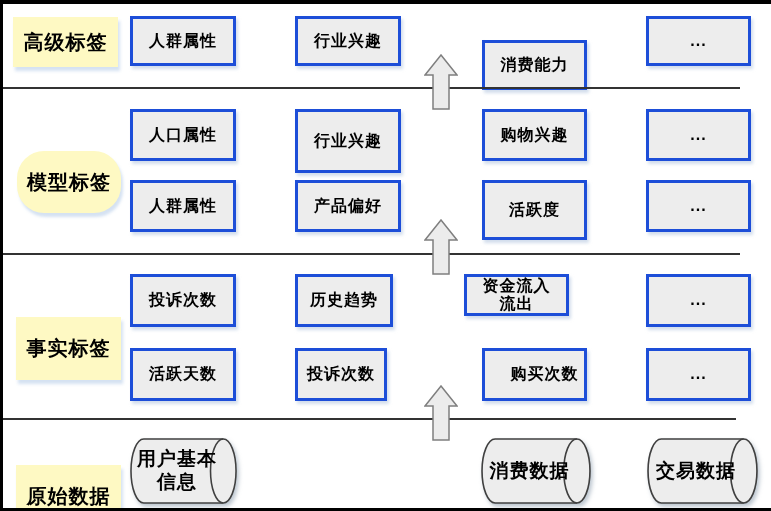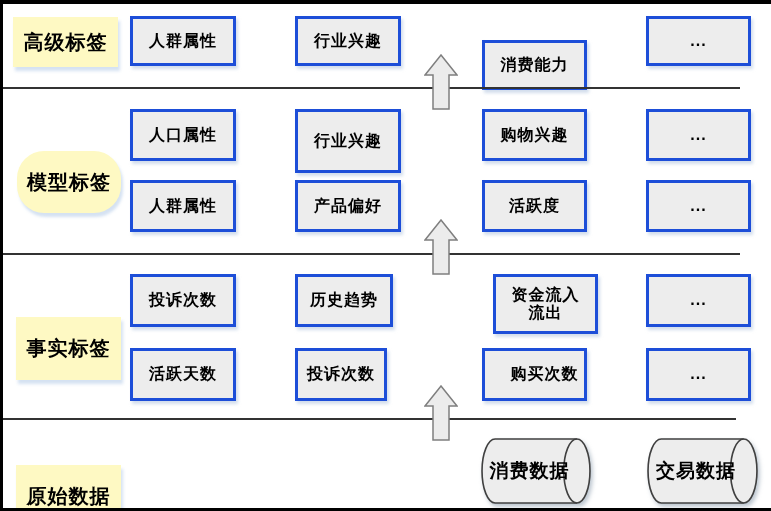--- a/index.html
+++ b/index.html
@@ -47,40 +47,48 @@
 
   <div class="divider" style="top:83px;"></div>
 
   <div class="layer-label" style="left:14px;top:147px;width:104px;height:62px;border-radius:27px;">模型标签</div>
   <div class="box" style="left:127px;top:105px;width:106px;height:52px;">人口属性</div>
   <div class="box" style="left:292px;top:105px;width:106px;height:64px;">行业兴趣</div>
   <div class="box" style="left:479px;top:105px;width:105px;height:52px;">购物兴趣</div>
   <div class="box" style="left:643px;top:105px;width:105px;height:52px;">...</div>
   <div class="box" style="left:127px;top:176px;width:106px;height:52px;">人群属性</div>
   <div class="box" style="left:292px;top:176px;width:106px;height:52px;">产品偏好</div>
-  <div class="box" style="left:479px;top:176px;width:105px;height:52px;">活跃度</div>
+  <div class="box" style="left:479px;top:176px;width:105px;height:60px;">活跃度</div>
   <div class="box" style="left:643px;top:176px;width:105px;height:52px;">...</div>
 
   <div class="divider" style="top:249px;"></div>
 
   <div class="layer-label" style="left:13px;top:313px;width:105px;height:63px;">事实标签</div>
   <div class="box" style="left:127px;top:270px;width:106px;height:53px;">投诉次数</div>
   <div class="box" style="left:292px;top:270px;width:98px;height:53px;">历史趋势</div>
-  <div class="box" style="left:490px;top:270px;width:105px;height:60px;">资金流入
+  <div class="box" style="left:461px;top:270px;width:105px;height:42px;">资金流入
 流出</div>
   <div class="box" style="left:643px;top:270px;width:105px;height:53px;">...</div>
   <div class="box" style="left:127px;top:344px;width:106px;height:53px;">活跃天数</div>
   <div class="box" style="left:292px;top:344px;width:92px;height:53px;">投诉次数</div>
   <div class="box" style="left:479px;top:344px;width:105px;height:53px;padding-left:20px;">购买次数</div>
   <div class="box" style="left:643px;top:344px;width:105px;height:53px;">...</div>
 
   <div class="divider" style="top:414px;width:733px;"></div>
 
   <div class="layer-label" style="left:13px;top:437px;width:105px;height:62px;margin-top:24px;">原始数据</div>
 
+  <div class="cylinder" style="left:127px;top:434px;width:108px;height:66px;">
+    <svg viewBox="0 0 110 66" preserveAspectRatio="none">
+      <path d="M14 1 H95 A13 32 0 0 1 95 65 H14 A13 32 0 0 1 14 1 Z" fill="#ededed" stroke="#404040" stroke-width="1.6"></path>
+      <path d="M95 1 A13 32 0 0 0 95 65" fill="none" stroke="#404040" stroke-width="1.6"></path>
+    </svg>
+    <div class="cyl-label">用户基本
+信息</div>
+  </div>
 
 
   <div class="cylinder" style="left:478px;top:434px;width:111px;height:66px;">
     <svg viewBox="0 0 110 66" preserveAspectRatio="none">
       <path d="M14 1 H95 A13 32 0 0 1 95 65 H14 A13 32 0 0 1 14 1 Z" fill="#ededed" stroke="#404040" stroke-width="1.6"></path>
       <path d="M95 1 A13 32 0 0 0 95 65" fill="none" stroke="#404040" stroke-width="1.6"></path>
     </svg>
     <div class="cyl-label">消费数据</div>
   </div>
 

